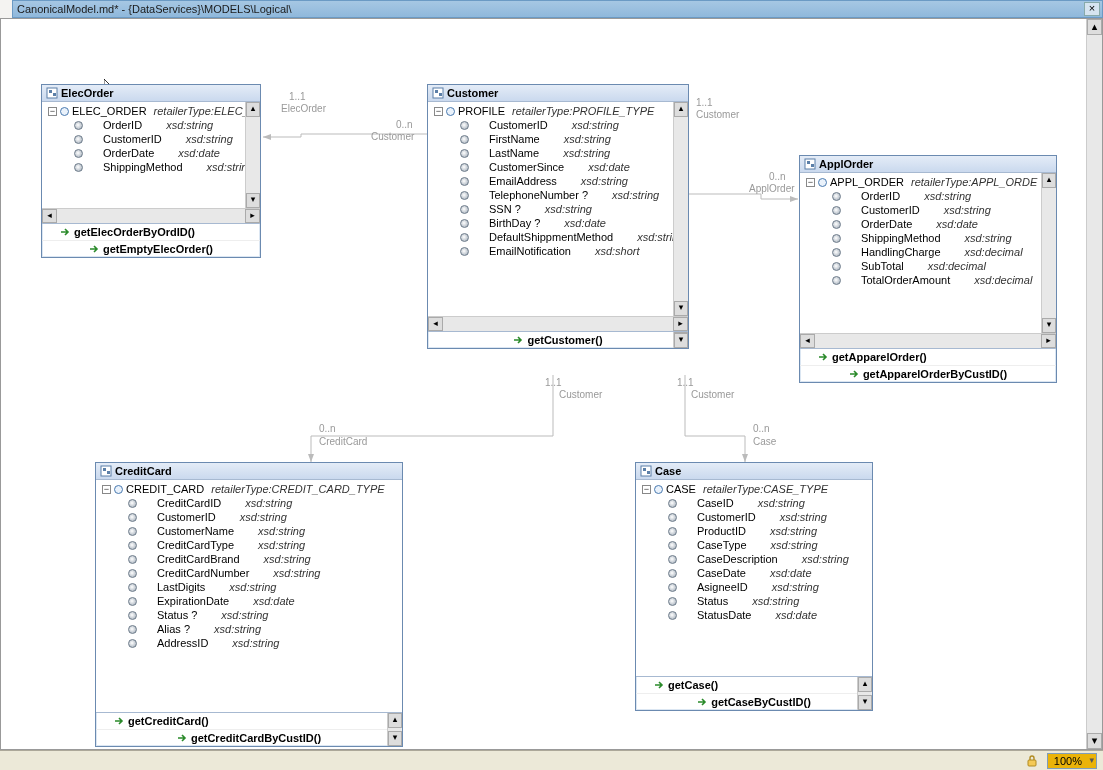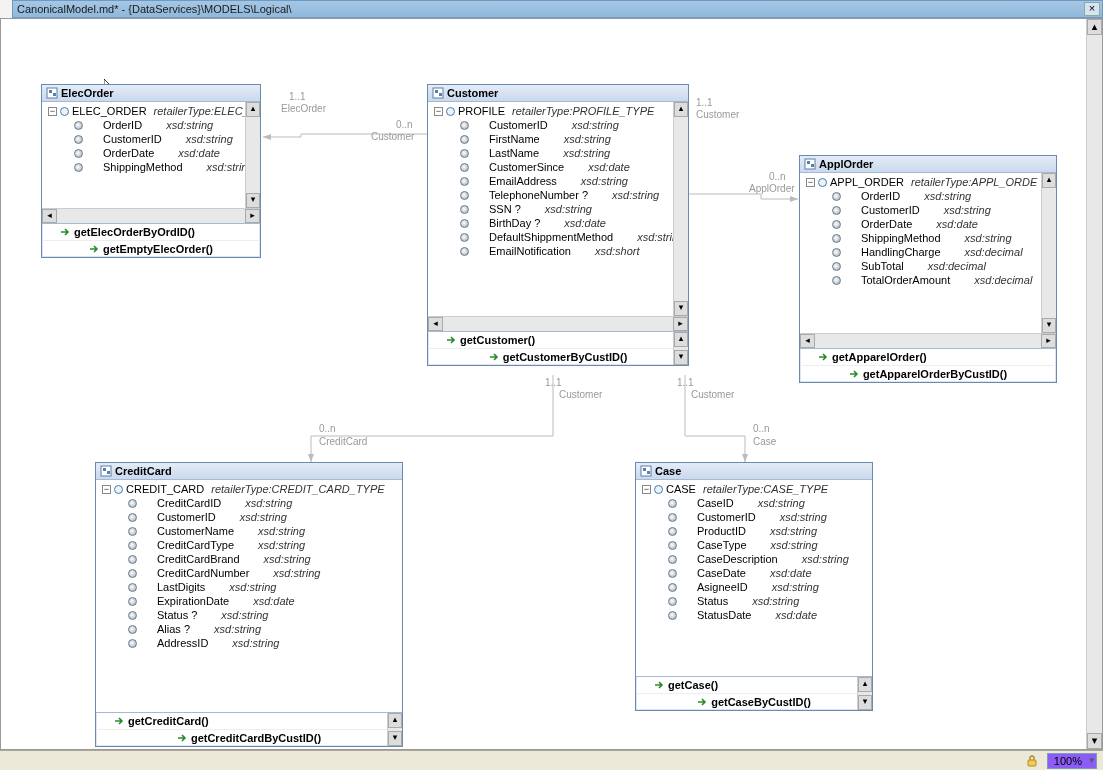--- a/index.html
+++ b/index.html
@@ -6,21 +6,21 @@
 body { background:#f4f3f1; width:1103px; height:770px; overflow:hidden; position:relative; }
 .titlebar { height:18px; background:linear-gradient(#a6c7e3,#8fb8db); border:1px solid #6b9ac4; display:flex; align-items:center; justify-content:space-between; padding:0 2px;margin-left:12px; }
 .titlebar-text { color:#1a1a1a; font-size:11px; padding-left:2px; }
 .close-btn { width:16px; height:14px; background:#d6e4f0; border:1px solid #8aa; text-align:center; line-height:11px; cursor:pointer; }
 .canvas-wrap { position:absolute; top:18px; left:0; right:0; bottom:20px; border:1px solid #999; background:#fff; overflow:hidden; }
 .canvas { position:relative; width:100%; height:100%; }
 .scrollbar-v { position:absolute; right:0; top:0; bottom:0; width:16px; background:#e8e8e8; border-left:1px solid #ccc; }
 .scrollbar-v .arrow { height:16px; background:#ddd; border:1px solid #aaa; text-align:center; line-height:12px; cursor:pointer; }
 .statusbar { position:absolute; bottom:0; left:0; right:0; height:20px; background:#ece9d8; border-top:1px solid #aca899; display:flex; align-items:center; justify-content:flex-end; gap:8px; padding:0 6px; }
 .lock-icon { width:14px; height:14px; }
-.zoom-box { border:1px solid #7f9db9; background:#8b5cf6; padding:1px 14px 1px 6px; position:relative; }
+.zoom-box { border:1px solid #7f9db9; background:#eab308; padding:1px 14px 1px 6px; position:relative; }
 .zoom-box::after { content:"▾"; position:absolute; right:2px; top:1px; font-size:9px; color:#555; }
 
 .entity { position:absolute; border:1px solid #6b8ab0; background:#fff; box-shadow:0 0 0 1px #dbe6f2 inset; }
 .entity-title { background:linear-gradient(#e4ecf7,#cad9ee); border-bottom:1px solid #a7b9d1; padding:2px 4px; font-weight:bold; display:flex; align-items:center; gap:3px; }
 .entity-title .ticon { width:12px; height:12px; }
 .entity-body { background:#fff; overflow:hidden; position:relative; }
 .tree-root { padding:2px 0; }
 .tree-row { display:flex; align-items:center; gap:3px; padding:1px 4px 1px 6px; white-space:nowrap; }
 .tree-row.lvl1 { padding-left:6px; }
 .tree-row.lvl2 { padding-left:32px;gap:20px; }
@@ -243,26 +243,20 @@
           <div class="sbtn" style="margin-left:auto">▸</div>
         </div>
       <div class="ops" style="position:relative">
         <div>
             <div class="op-row">
               <svg class="op-icon" viewBox="0 0 10 10">
                 <path d="M1 5 L7 5 M5 2 L8 5 L5 8" stroke="#2a8a2a" stroke-width="1.6" fill="none"></path>
               </svg>
               <span class="op-name">getCustomer()</span>
             </div>
-            <div class="op-row">
-              <svg class="op-icon" viewBox="0 0 10 10">
-                <path d="M1 5 L7 5 M5 2 L8 5 L5 8" stroke="#2a8a2a" stroke-width="1.6" fill="none"></path>
-              </svg>
-              <span class="op-name">getCustomerByCustID()</span>
-            </div>
           </div>
         <div class="ops-scroll" style="top:0;bottom:0">
             <div class="sbtn">▴</div>
             <div class="sbtn" style="position:absolute;bottom:0;width:100%">▾</div>
           </div>
       </div>
     </div>
 
     <div class="entity" style="left:798px;top:136px;width:258px">
       <div class="entity-title">

